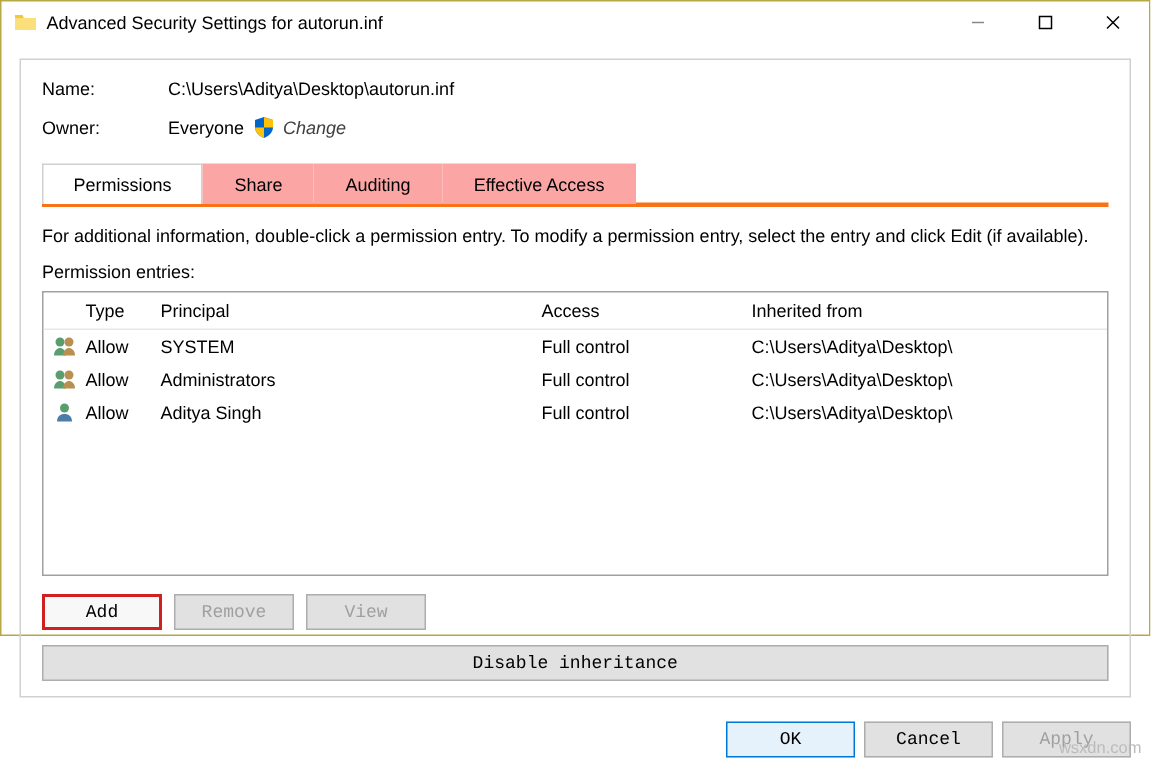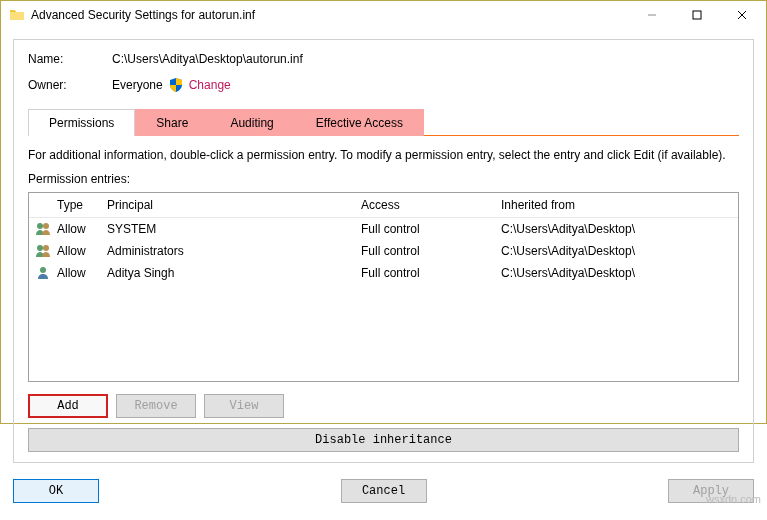--- a/index.html
+++ b/index.html
@@ -10,42 +10,42 @@
     .title-text { flex: 1; color: #000; }
     .win-btns { display: flex; }
     .win-btn { width: 45px; height: 28px; display: flex; align-items: center; justify-content: center; }
     .content { flex: 1; padding: 10px 12px 8px 12px; display: flex; flex-direction: column; }
     .inner-panel { border: 1px solid #d0d0d0; flex: 1; padding: 12px 14px 10px 14px; display: flex; flex-direction: column; }
     .row { display: flex; margin-bottom: 12px; align-items: center; }
     .label { width: 84px; color: #000; }
     .value { color: #000; }
     .owner-val { display: flex; align-items: center; gap: 6px; }
     .shield { width: 14px; height: 14px; }
-    .change-link { color: #be185d; cursor: pointer; }
-    .tabs { display: flex; border-bottom: 1px solid #f97316; margin-top: 4px; }
+    .change-link { color: #404040; cursor: pointer; font-style: italic; }
+    .tabs { display: flex; border-bottom: 3px solid #f97316; margin-top: 4px; }
     .tab { padding: 6px 20px; border: 1px solid transparent; border-bottom: none; cursor: pointer; position: relative; top: 1px; background: #fca5a5; }
     .tab.active { border-color: #d0d0d0; background: #fff; }
     .info-text { margin: 12px 0 10px 0; color: #000; }
     .entries-label { margin-bottom: 6px; }
     .table-container { border: 1px solid #a0a0a0; flex: 1; display: flex; flex-direction: column; min-height: 190px; }
     .table-header { display: flex; padding: 5px 6px; border-bottom: 1px solid #e8e8e8; }
     .table-body { flex: 1; }
     .table-row { display: flex; padding: 3px 6px; align-items: center; }
     .col-icon { width: 22px; display: flex; align-items: center; }
     .col-type { width: 50px; }
     .col-principal { width: 254px; }
     .col-access { width: 140px; }
     .col-inherited { flex: 1; }
     .user-icon { width: 16px; height: 16px; }
     .btn-row { display: flex; gap: 8px; margin-top: 12px; }
     .btn { padding: 4px 10px; min-width: 80px; height: 24px; border: 1px solid #adadad; background: #e1e1e1; cursor: pointer; display: inline-flex; align-items: center; justify-content: center; font-family: Liberation Mono, monospace; }
     .btn.disabled { color: #a0a0a0; cursor: default; }
     .btn.highlight { border: 2px solid #d02020; background: #f8f8f8; }
     .btn.disable-inh { min-width: 130px; margin-top: 10px; }
-    .footer { display: flex; justify-content: space-between; gap: 6px; padding: 8px 12px; align-items: center; }
+    .footer { display: flex; justify-content: flex-end; gap: 6px; padding: 8px 12px; align-items: center; }
     .footer .btn { min-width: 86px; }
     .btn.primary { border: 1px solid #0078d7; background: #e5f1fb; }
     .watermark { position: absolute; bottom: 15px; right: 6px; color: #bbb; font-size: 11px; }
   </style>
 </head>
 <body>
 
 <div class="window">
   <div class="titlebar">
     <span class="titlebar-icon">

